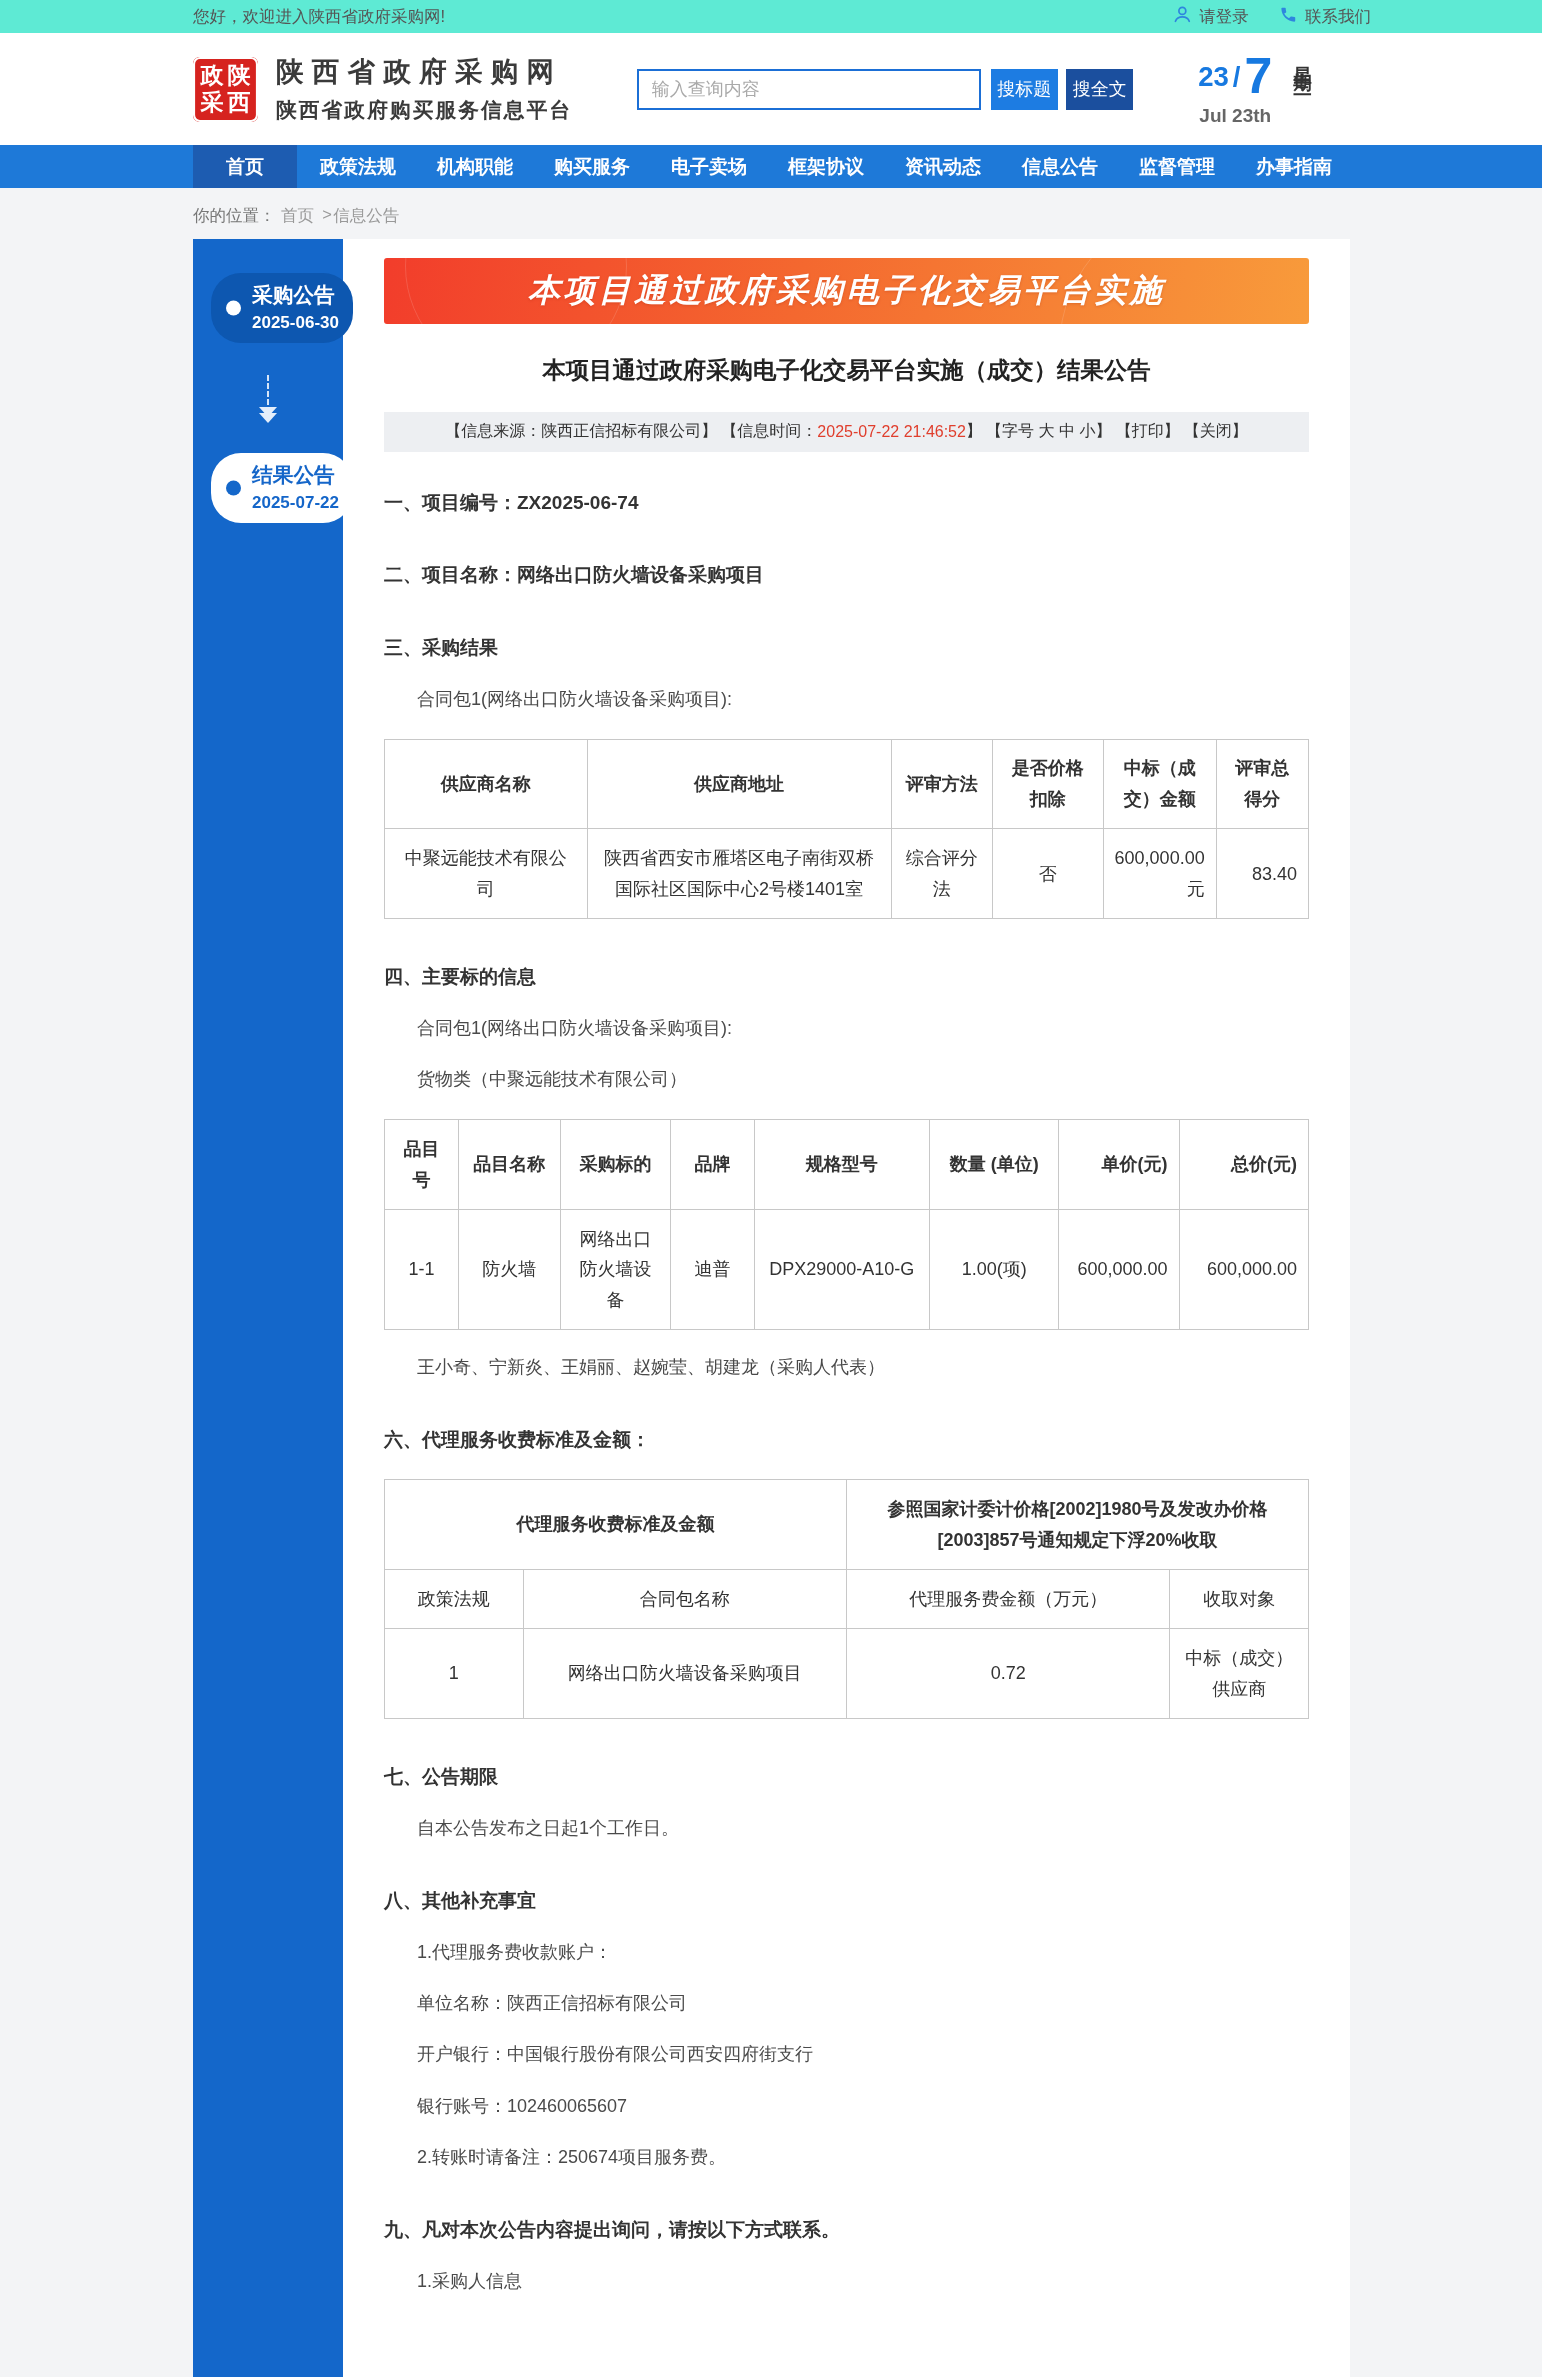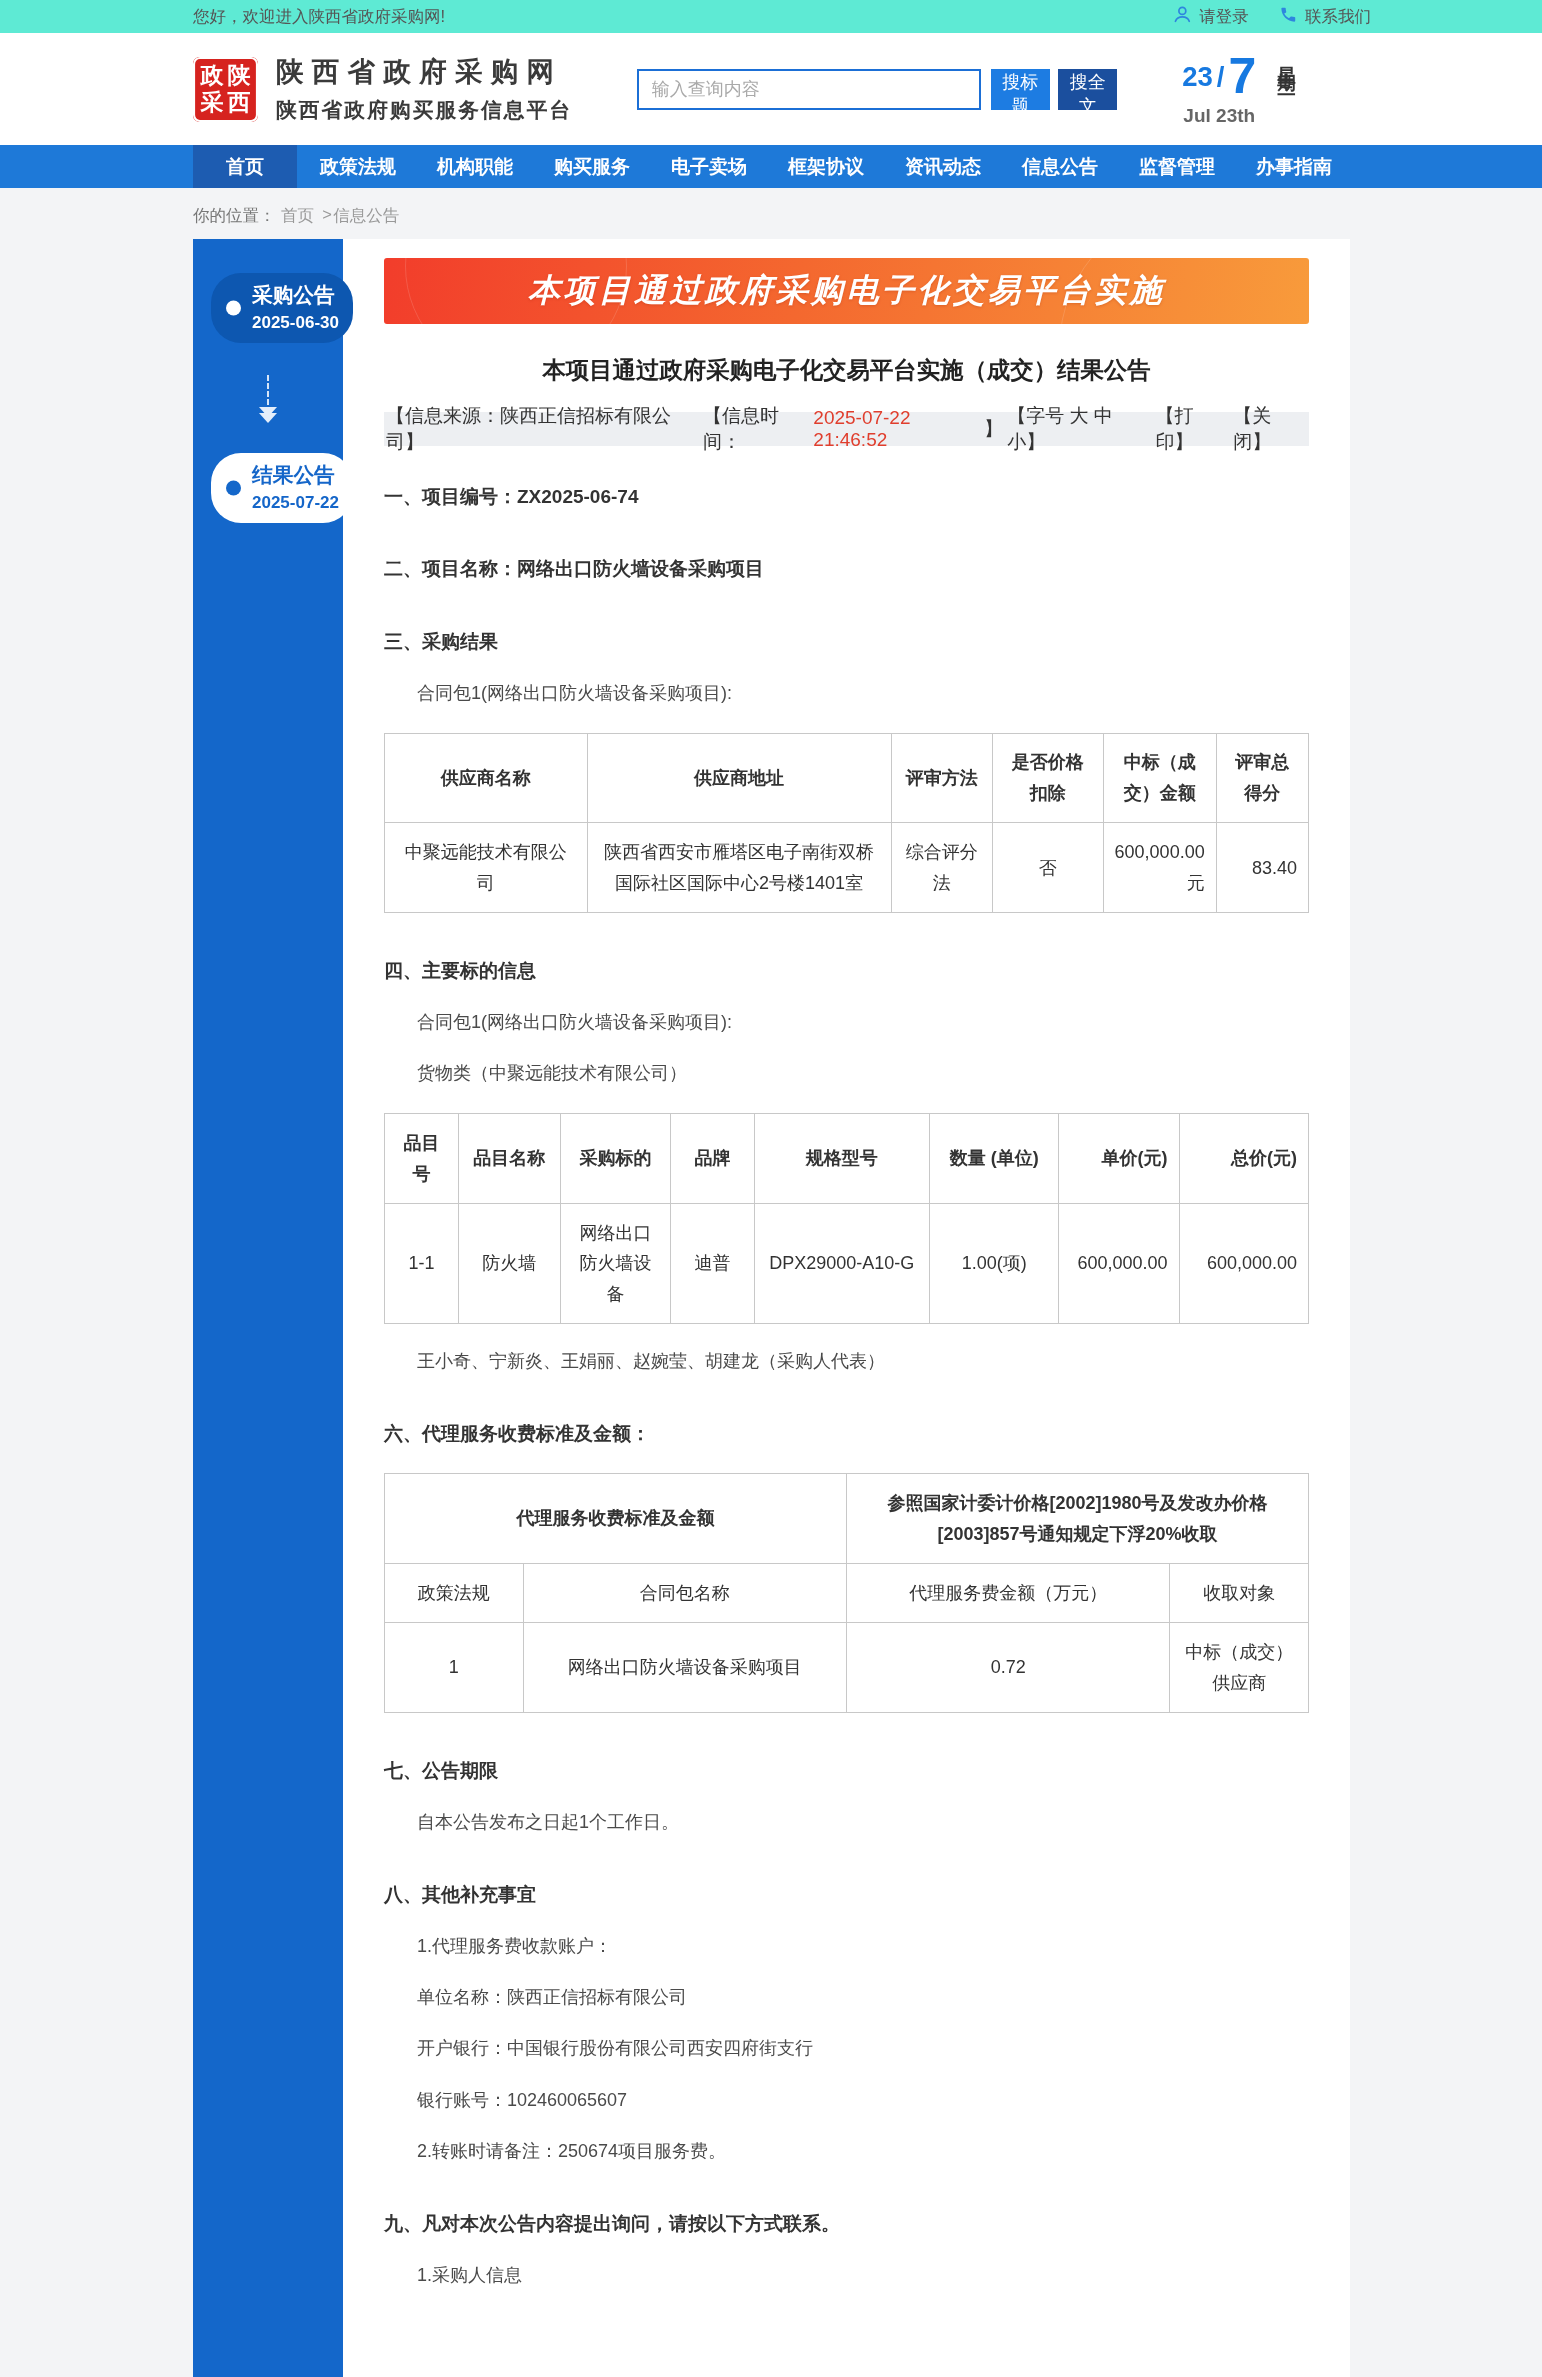--- a/index.html
+++ b/index.html
@@ -16,21 +16,21 @@
   
   .header { width:1157px; margin:0 auto; height:112px; display:flex; align-items:center; background:#fff; }
   .logo { width:65px; height:65px; background:#d6231f; border-radius:6.9px; display:grid; grid-template-columns:1fr 1fr; place-items:center; padding:5.5px; box-shadow: inset 0 0 0 2.1px #fff, inset 0 0 0 4.1px #d6231f; flex-shrink:0; }
   .logo span { color:#fff; font-size:23px; font-weight:bold; font-family:"Liberation Serif","DejaVu Serif",serif; line-height:1; }
   .titles { margin-left:18px; }
   .site-name { font-size:27.5px; font-weight:bold; color:#3a3a3a; letter-spacing:8.3px; }
   .site-sub { font-size:20.7px; color:#3a3a3a; letter-spacing:2.1px; margin-top:6.9px; font-weight:bold; }
   .search-wrap { margin-left:65px; display:flex; align-items:center; }
   .search-input { width:344px; height:41px; border:2.1px solid #1b6fd6; font-size:18px; padding:0 12.4px; color:#333; outline:none; }
   .search-input::placeholder { color:#a9a9a9; }
-  .btn-search { height:41px; width:59px; border:none; color:#fff; font-size:18px; cursor:pointer; }
+  .btn-search { height:41px; width:67px; border:none; color:#fff; font-size:18px; cursor:pointer; }
   .btn-title { background:#1d7ce2; margin-left:9.6px; }
   .btn-full { background:#1b4f9e; margin-left:8.3px; }
   .date-wrap { margin-left:65px; display:flex; }
   .date-nums { display:flex; align-items:flex-start; justify-content:center; color:#1779e0; font-weight:bold; }
   .d-day { font-size:27.5px; margin-top:9.6px; }
   .d-sep { font-size:27.5px; margin:9.6px 4.1px 0 4.1px; }
   .d-month { font-size:50px; line-height:1; }
   .date-en { font-size:19px; font-weight:bold; color:#666; margin-top:4.1px; text-align:center; }
   .weekday { margin-left:19px; display:flex; flex-direction:column; font-size:18.6px; font-weight:bold; color:#333; line-height:1.25; justify-content:center; }
 
@@ -60,21 +60,21 @@
   .flow-arrow .dash { height:30px; border-left:2.1px dashed #d8e6f8; }
   .flow-arrow .tri { width:0; height:0; border-left:9px solid transparent; border-right:9px solid transparent; border-top:10.3px solid #e4eefb; margin-top:2.1px; }
 
   
   .card { flex:1; background:#fff; padding:19px 41px 93px; }
   .banner { position:relative; overflow:hidden; height:66px; border-radius:3px; background:linear-gradient(100deg,#f23d2b 0%,#f4682f 45%,#f89b3b 100%); display:flex; align-items:center; justify-content:center; color:#fff; font-size:32px; font-weight:bold; font-style:italic; letter-spacing:3.4px; text-shadow:0 1.4px 2.8px rgba(150,30,0,.25); }
   .banner::before, .banner::after { content:""; position:absolute; border:1.4px solid rgba(255,255,255,.14); border-radius:50%; }
   .banner::before { width:220px; height:220px; left:20.7px; top:-103px; }
   .banner::after { width:289px; height:289px; right:-41px; top:-55px; }
   .art-title { text-align:center; font-size:23.4px; font-weight:bold; color:#222; margin-top:30px; }
-  .meta-bar { margin-top:26px; background:#edeff2; height:34px; display:flex; align-items:center; justify-content:center; font-size:19px; color:#333; }
+  .meta-bar { margin-top:26px; background:#edeff2; height:40px; display:flex; align-items:center; justify-content:center; font-size:16px; color:#333; }
   .meta-bar span { margin:0 2.1px; }
   .meta-time { color:#e03e2d; }
 
   .sec-h { font-size:19px; font-weight:bold; color:#333; margin-top:44px; line-height:1.5; }
   .p1 { font-size:18px; color:#4a4a4a; margin-top:23.4px; padding-left:33px; line-height:1.55; }
 
   table { width:100%; border-collapse:collapse; margin-top:25px; }
   th, td { border:0.7px solid #c8c8c8; padding:13.8px 11px; font-size:18px; color:#333; text-align:center; vertical-align:middle; line-height:1.7; }
   th { font-weight:bold; }
   .al-r { text-align:right; }

